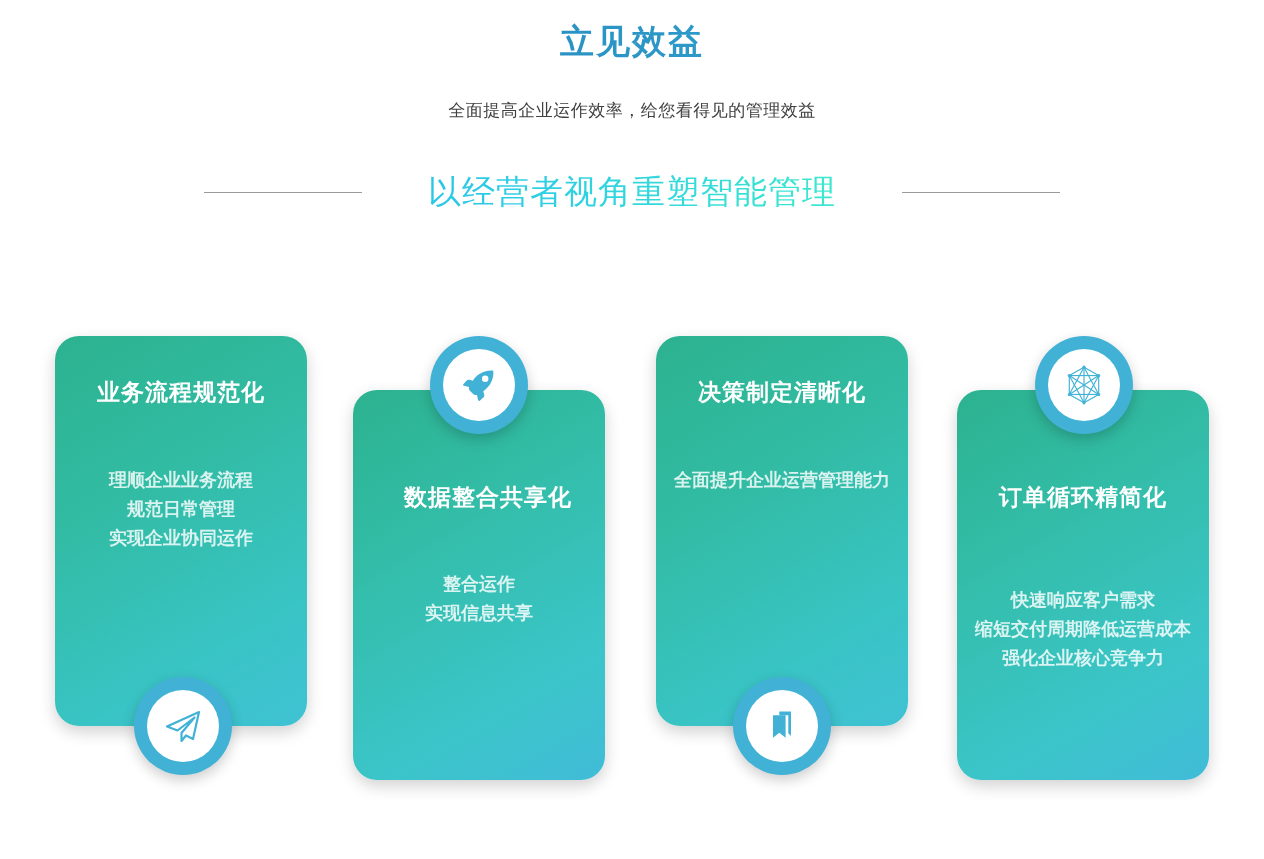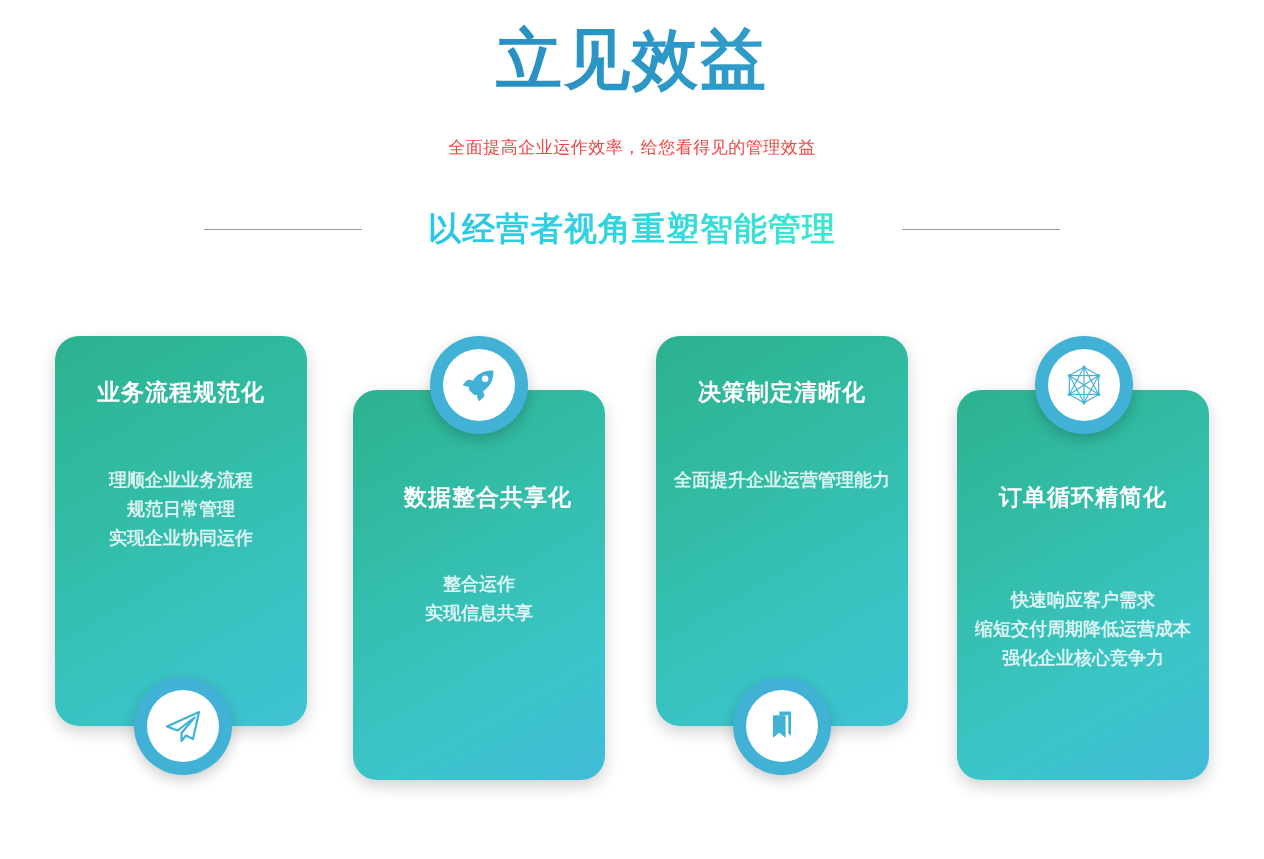--- a/index.html
+++ b/index.html
@@ -15,36 +15,36 @@
     position: relative;
   }
 
   
   .page-header {
     width: 100%;
     text-align: center;
     padding-top: 22px;
   }
   .main-title {
-    font-size: 66px;
+    font-size: 34px;
     font-weight: bold;
     letter-spacing: 2px;
     line-height: 1.15;
     margin: 0;
     background: linear-gradient(90deg, #1a7fb5 0%, #2a93c4 45%, #3bb4d8 100%);
     -webkit-background-clip: text;
     background-clip: text;
     color: transparent;
     -webkit-text-fill-color: transparent;
   }
   .subtitle {
     margin: 0;
     padding-top: 38px;
     font-size: 17px;
-    color: #ef4444;
+    color: #404040;
     letter-spacing: 0.5px;
     font-weight: normal;
   }
 
   
   .section-heading-row {
     display: flex;
     align-items: center;
     justify-content: center;
     margin-top: 48px;
@@ -53,21 +53,21 @@
   .rule {
     width: 158px;
     height: 1px;
     background: #9b9b9b;
     flex: none;
   }
   .rule.left { margin-right: 66px; }
   .rule.right { margin-left: 66px; }
   .section-heading {
     font-size: 33px;
-    font-weight: bold;
+    font-weight: normal;
     letter-spacing: 1px;
     margin: 0;
     white-space: nowrap;
     background: linear-gradient(90deg, #29c6e8 0%, #31d6dd 50%, #3ce8cf 100%);
     -webkit-background-clip: text;
     background-clip: text;
     color: transparent;
     -webkit-text-fill-color: transparent;
   }
 

